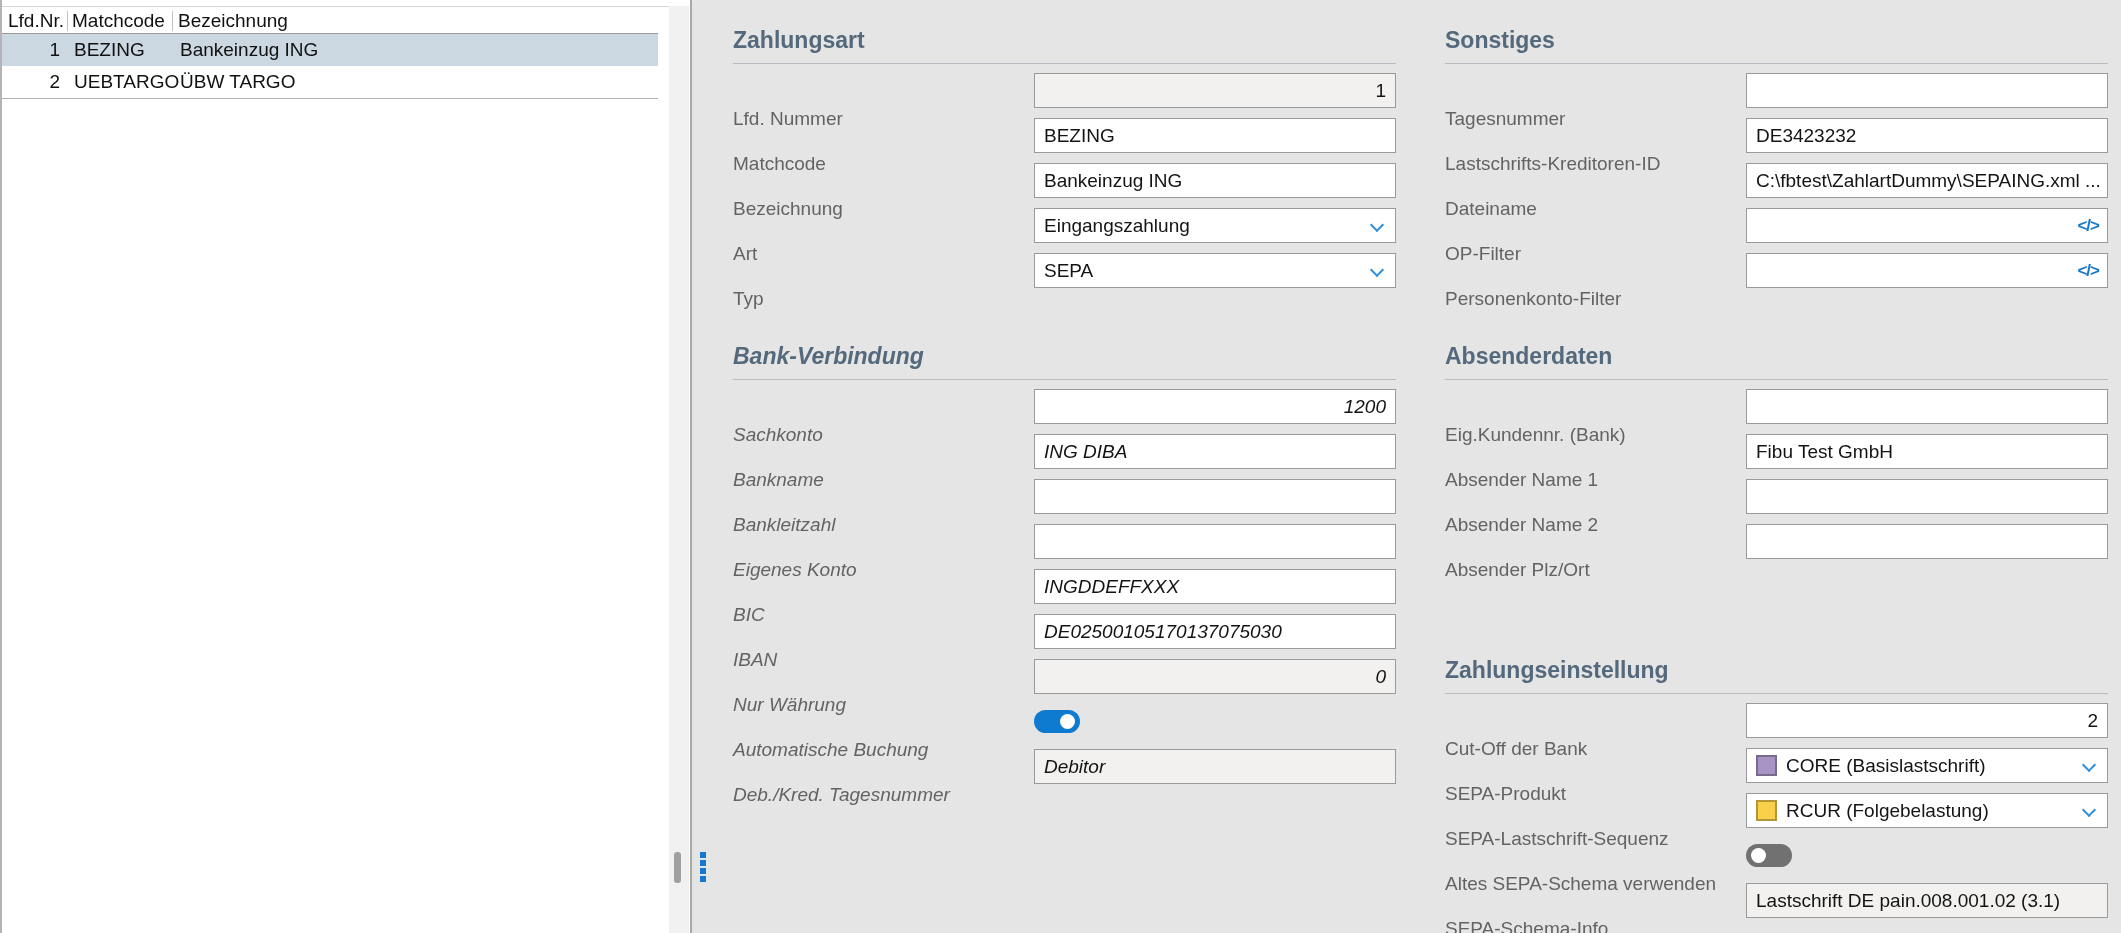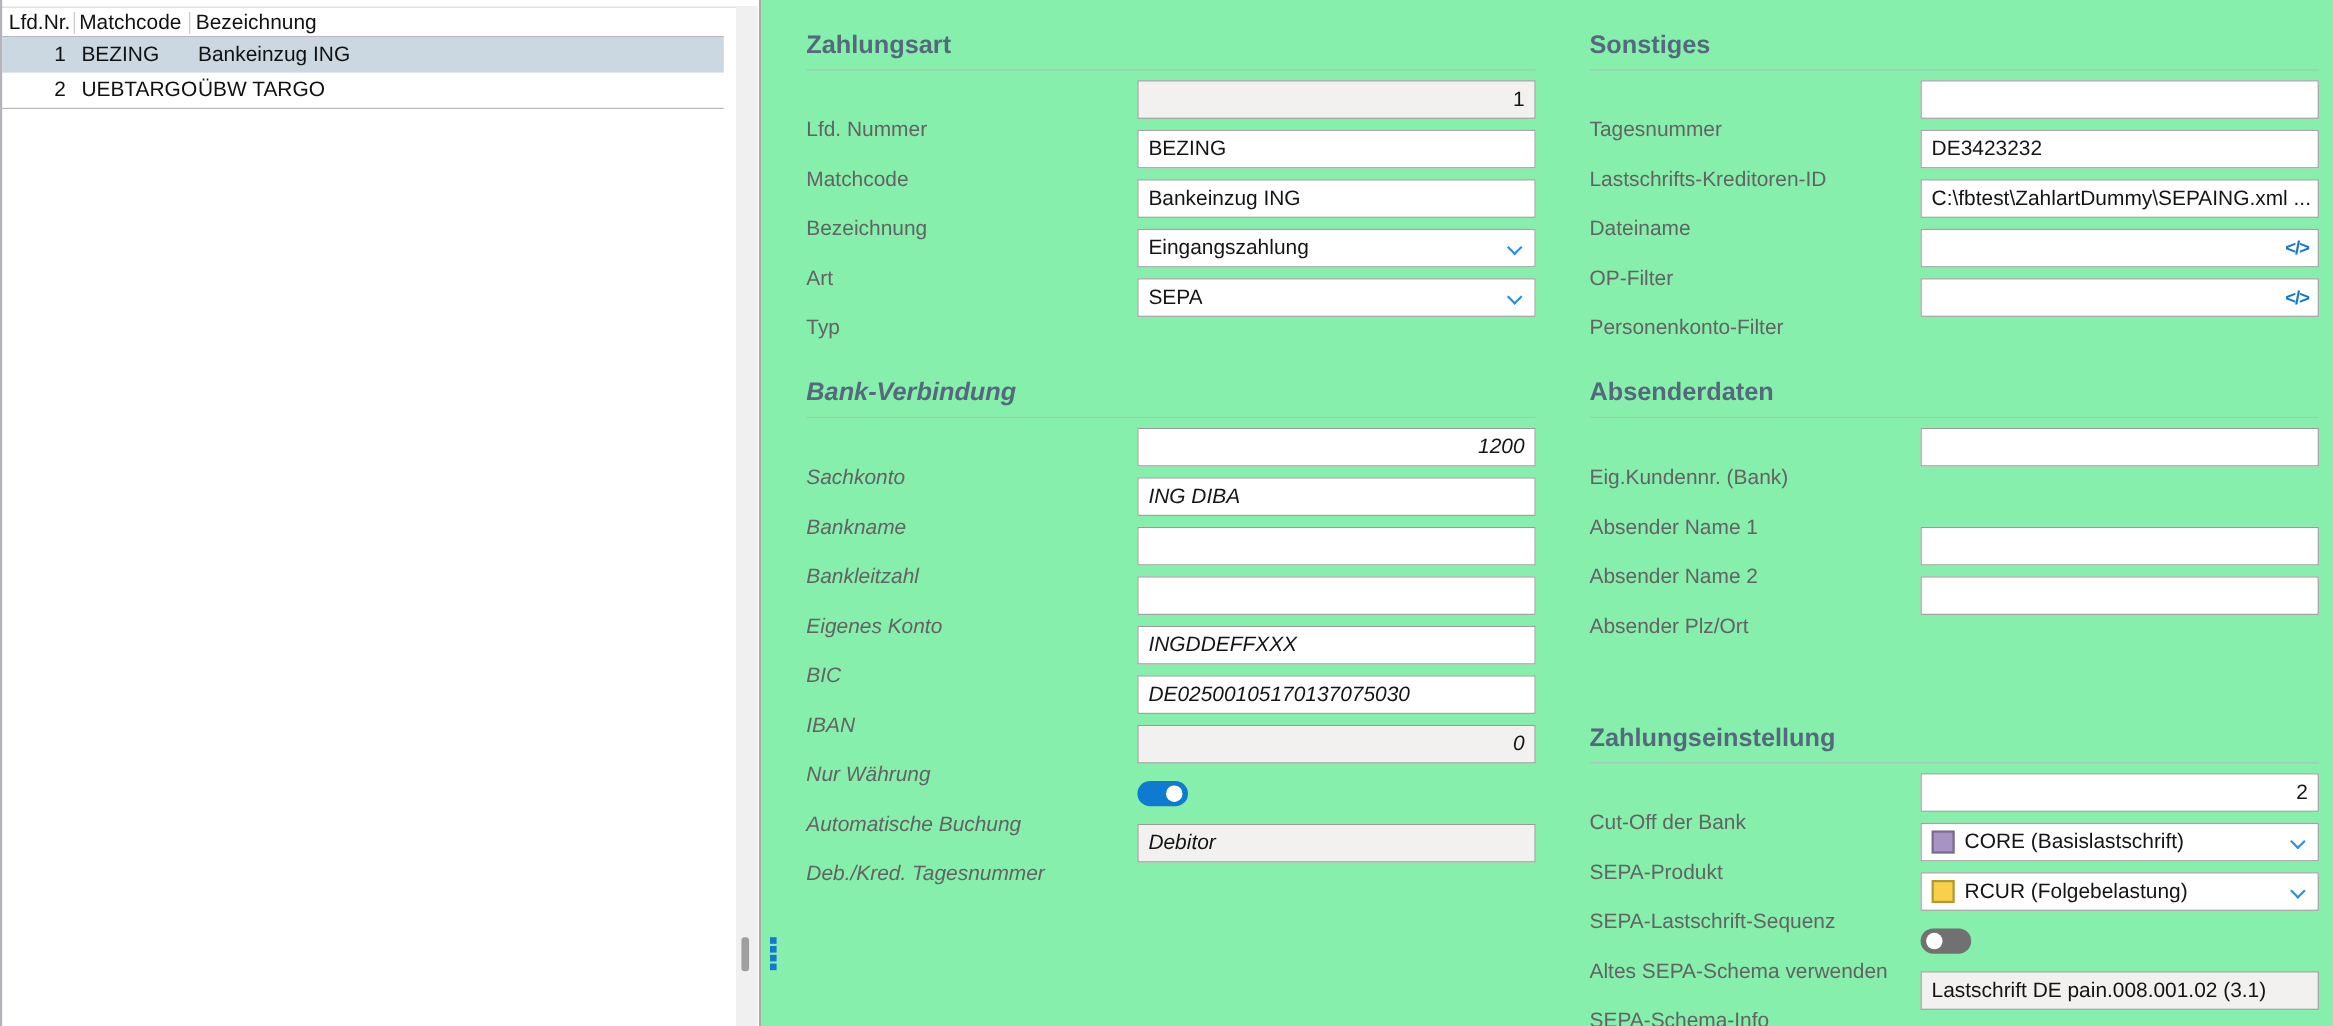--- a/index.html
+++ b/index.html
@@ -1,18 +1,18 @@
 <!DOCTYPE html>
 <html><head>
 <meta charset="utf-8">
 <style>
   * { box-sizing: border-box; margin: 0; padding: 0; }
   html,body { background:#fff; }
   body { font-family: "Liberation Sans", "DejaVu Sans", sans-serif; }
-  #screen { position:relative; width:2121px; height:933px; background:#86efac; overflow:hidden; }
+  #screen { position:relative; width:2121px; height:933px; background:#e5e5e5; overflow:hidden; }
 
   
   #left-panel { position:absolute; left:0; top:0; width:692px; height:933px; background:#fff; }
   .panel-left-border { position:absolute; left:0; top:0; width:2px; height:933px; background:#b3b3b9; }
   .panel-top-border  { position:absolute; left:0; top:6px; width:688px; height:1px; background:#d6d6d6; }
   .panel-right-border{ position:absolute; left:690px; top:0; width:2px; height:933px; background:#a8a8a8; }
   .scroll-track { position:absolute; left:669px; top:6px; width:20px; height:927px; background:#f1f0f0; }
   .scroll-thumb { position:absolute; left:5px; top:846px; width:7px; height:31px; background:#9f9f9f; border-radius:3px; }
 
   .tbl { position:absolute; left:2px; top:8px; width:656px; font-size:19px; color:#111; }
@@ -205,20 +205,21 @@
   </div>
 
   <div class="section" id="sec-absenderdaten">
     <div class="sec-title">Absenderdaten</div>
     <div class="row">
       <div class="lbl">Eig.Kundennr. (Bank)</div>
       <div class="box"></div>
     </div>
     <div class="row">
       <div class="lbl">Absender Name 1</div>
+      <div class="box">Fibu Test GmbH</div>
     </div>
     <div class="row">
       <div class="lbl">Absender Name 2</div>
       <div class="box"></div>
     </div>
     <div class="row">
       <div class="lbl">Absender Plz/Ort</div>
       <div class="box"></div>
     </div>
   </div>

